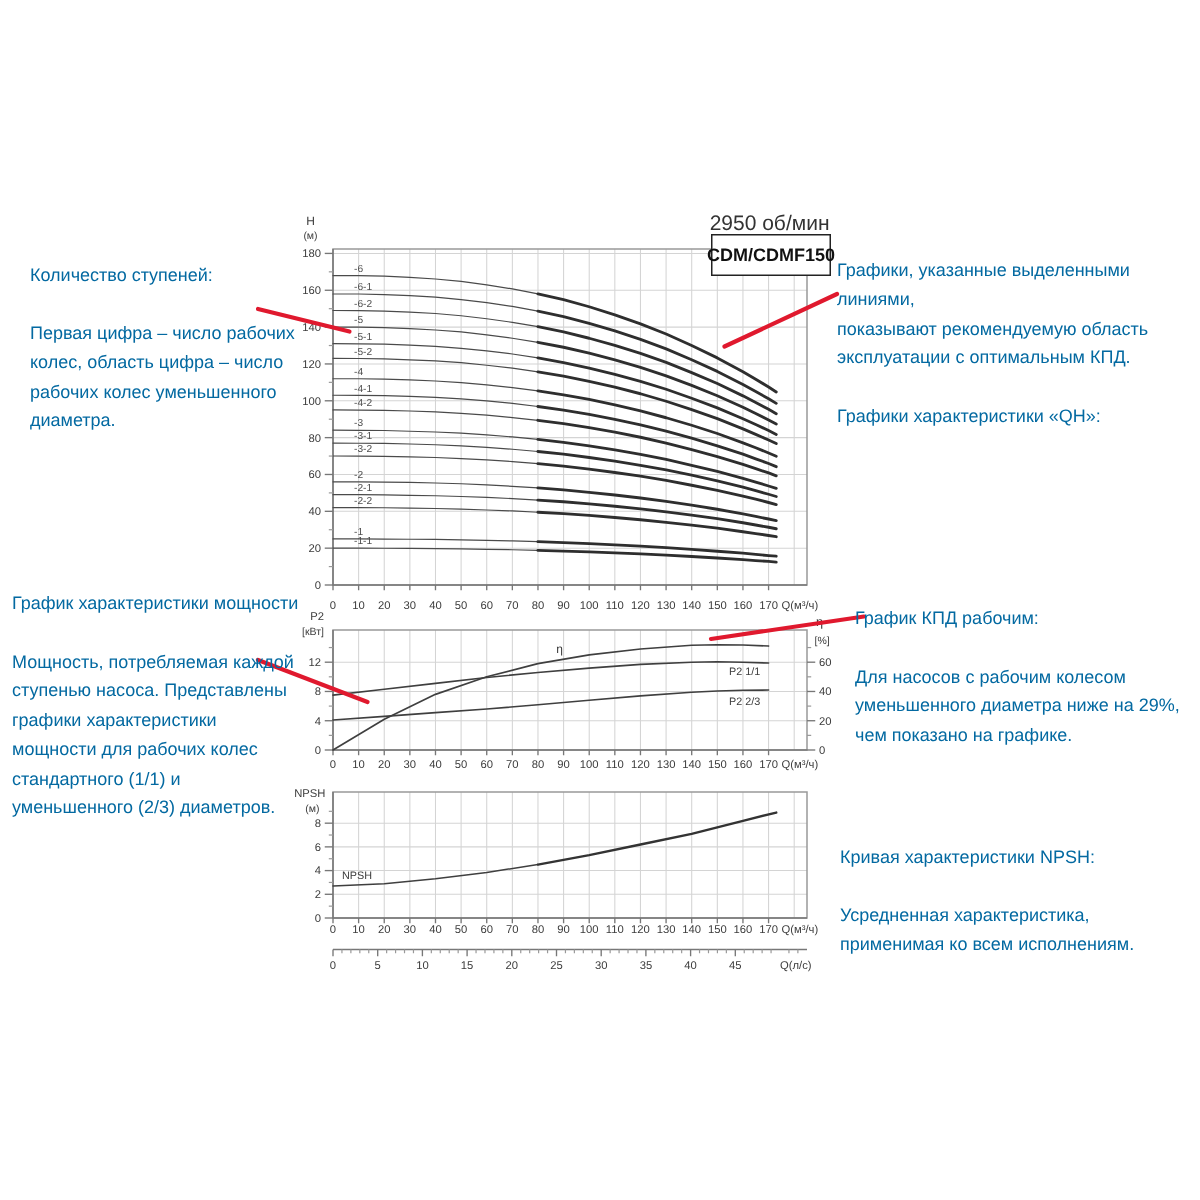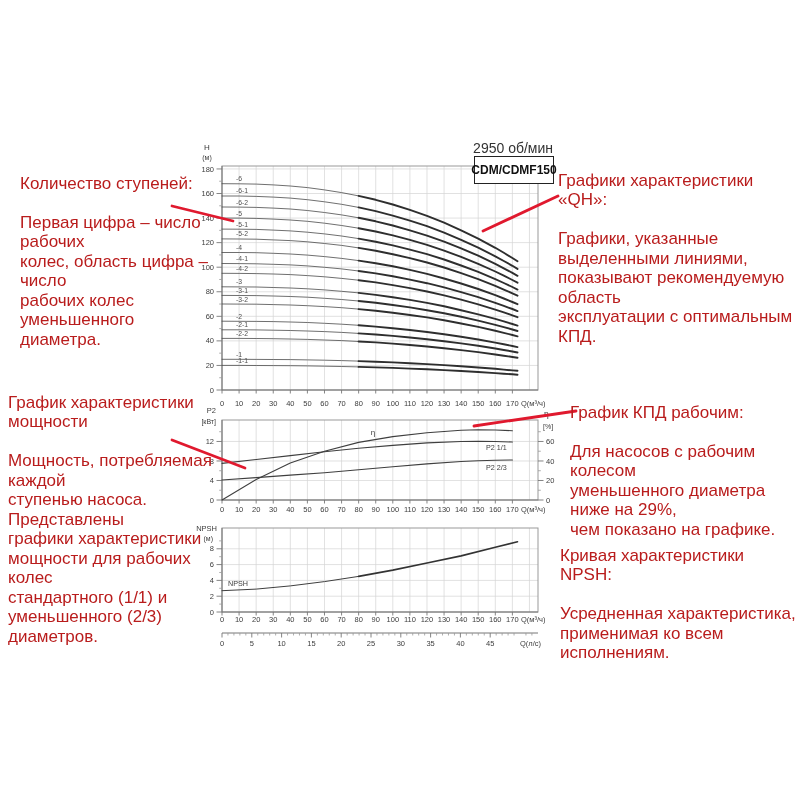--- a/index.html
+++ b/index.html
@@ -1,20 +1,20 @@
 <!DOCTYPE html>
 <html><head>
 <meta charset="utf-8">
 <style>
   html,body{margin:0;padding:0;background:#fff;}
   #page{position:relative;width:800px;height:800px;background:#ffffff;overflow:hidden;
         font-family:"Liberation Sans",sans-serif;}
   #chart-svg{position:absolute;left:0;top:0;z-index:1;}
   text{font-family:"Liberation Sans",sans-serif;}
-  .note{position:absolute;z-index:2;font-size:17px;line-height:19.5px;color:#b91c1c;
+  .note{position:absolute;z-index:2;font-size:12px;line-height:19.5px;color:#0369a1;
         white-space:pre-line;}
   #rpm{position:absolute;left:453px;top:140px;width:100px;text-align:right;
        font-size:14px;color:#333;z-index:2;}
   #model-box{position:absolute;left:474px;top:156px;width:78px;height:26px;
        border:1.5px solid #222;background:#fff;display:flex;align-items:center;
        justify-content:center;font-size:12px;color:#111;z-index:3;font-weight:bold;}
 </style>
 </head>
 <body>
 
@@ -455,34 +455,34 @@
     <div>График характеристики мощности</div>
     <div>Мощность, потребляемая каждой
 ступенью насоса. Представлены
 графики характеристики
 мощности для рабочих колес
 стандартного (1/1) и
 уменьшенного (2/3) диаметров.</div>
   </div>
 
   <div class="note" style="left:558px;top:151px;width:242px">
-    <div>Графики характеристики «QH»:</div>
     <div>Графики, указанные выделенными линиями,
 показывают рекомендуемую область
 эксплуатации с оптимальным КПД.</div>
+    <div>Графики характеристики «QH»:</div>
   </div>
 
   <div class="note" style="left:570px;top:383px;width:230px">
     <div>График КПД рабочим:</div>
     <div>Для насосов с рабочим колесом
 уменьшенного диаметра ниже на 29%,
 чем показано на графике.</div>
   </div>
 
-  <div class="note" style="left:560px;top:526px;width:238px">
+  <div class="note" style="left:560px;top:542px;width:238px">
     <div>Кривая характеристики NPSH:</div>
     <div>Усредненная характеристика,
 применимая ко всем исполнениям.</div>
   </div>
 
   <div id="rpm">2950 об/мин</div>
 
   <div id="model-box">
     <span>CDM/CDMF150</span>
   </div>

